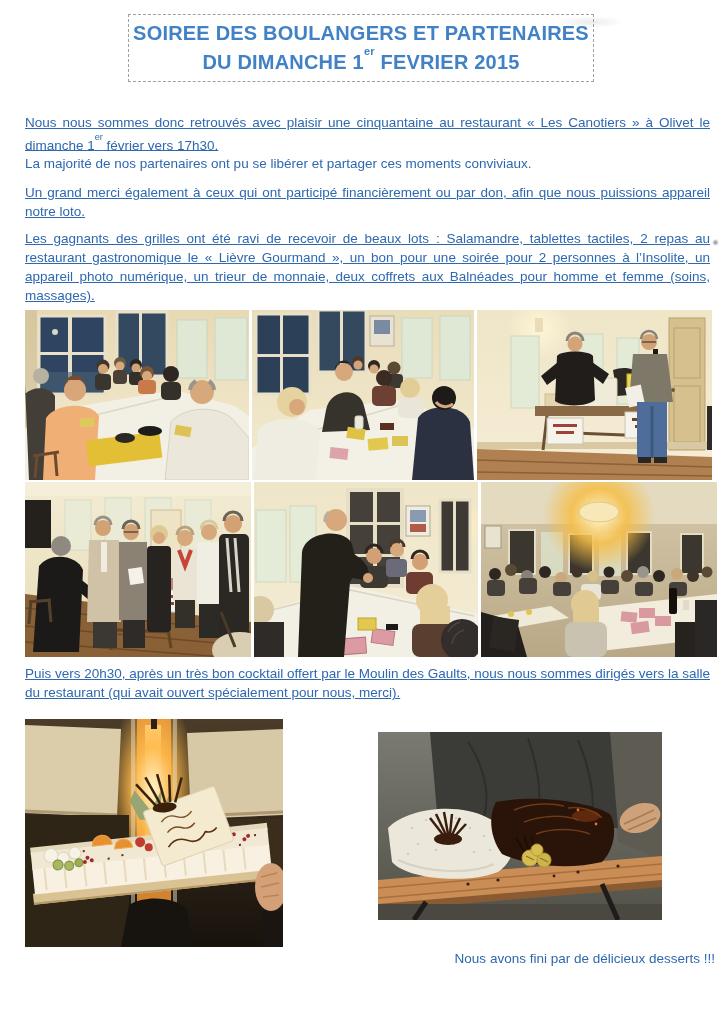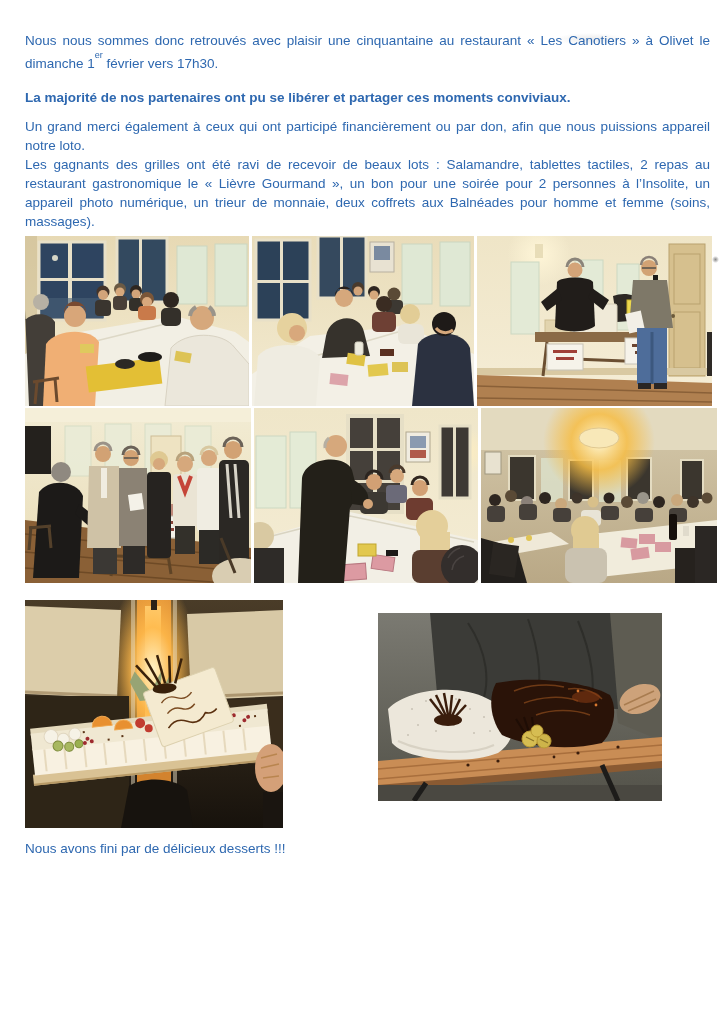--- a/index.html
+++ b/index.html
@@ -11,40 +11,44 @@
           radial-gradient(closest-side, rgba(40,40,40,.55), rgba(40,40,40,0));
         background-repeat:no-repeat;
         background-size:70px 12px,7px 7px;
         background-position:555px 2px,712px 225px;}
   .title-box{width:464px;margin:14px auto 0;border:1.5px dashed #97a2ae;
              padding:6px 0 7px;text-align:center;}
   .title-line{color:#4181c5;font-size:20px;line-height:24px;font-weight:bold;letter-spacing:.2px;}
   .title-line sup{font-size:11px;position:relative;top:-6px;font-weight:bold;}
   .content{padding:0 12px 0 25px;}
   p{margin:0;color:#2e68b0;font-size:13.5px;line-height:19px;}
-  p.just{text-align:justify;}
+  p.just{text-align:justify;text-decoration:underline;}
   sup.sm{font-size:9px;position:relative;top:-4px;}
-  .mt-intro{margin-top:31px;} .mt-thanks{margin-top:15px;font-weight:bold;} .mt-merci{margin-top:10px;}
-  .mt-lots{} .mt-cocktail{margin-top:7px;}
+  .mt-intro{margin-top:31px;} .mt-thanks{} .mt-merci{margin-top:10px;}
+  .mt-lots{margin-top:8px;} .mt-cocktail{margin-top:7px;}
   .photo-row{display:flex;gap:3px;width:692px;}
   .photo-row.r1{margin-top:5px;} .photo-row.r2{margin-top:2px;}
   .ph{position:relative;overflow:hidden;background:#e9dfbe;flex:none;}
   .ph svg{display:block;width:100%;height:100%;}
   .pA{width:224px;height:170px;} .pB{width:222px;height:170px;} .pC{width:235px;height:170px;}
   .pD{width:226px;height:175px;} .pE{width:224px;height:175px;} .pF{width:236px;height:175px;}
   .bottom-photos{position:relative;height:234px;margin-top:13px;}
   .pG{position:absolute;left:0;top:4px;width:258px;height:228px;}
   .pH{position:absolute;left:353px;top:17px;width:284px;height:188px;}
-  .closing{margin-top:9px;width:690px;text-align:left;color:#2e68b0;font-size:13.5px;}
+  .closing{width:690px;text-align:right;color:#2e68b0;font-size:13.5px;}
 </style>
 </head>
 <body>
 
 <div class="page">
 
+  <div class="title-box">
+    <div class="title-line">SOIREE DES BOULANGERS ET PARTENAIRES</div>
+    <div class="title-line"><span>DU DIMANCHE 1</span><sup>er</sup><span> FEVRIER 2015</span></div>
+  </div>
 
   <div class="content">
 
     <p class="just mt-intro"><span>Nous nous sommes donc retrouvés avec plaisir une cinquantaine au restaurant « Les Canotiers » à Olivet le dimanche 1</span><sup class="sm">er</sup><span> février vers 17h30.</span></p>
 
     <p class="mt-thanks"><span>La majorité de nos partenaires ont pu se libérer et partager ces moments conviviaux.</span><br></p>
 
     <p class="just mt-merci">Un grand merci également à ceux qui ont participé financièrement ou par don, afin que nous puissions appareil notre loto.</p>
 
     <p class="just mt-lots">Les gagnants des grilles ont été ravi de recevoir de beaux lots : Salamandre, tablettes tactiles, 2 repas au restaurant gastronomique le « Lièvre Gourmand », un bon pour une soirée pour 2 personnes à l’Insolite, un appareil photo numérique, un trieur de monnaie, deux coffrets aux Balnéades pour homme et femme (soins, massages).</p>
@@ -448,20 +452,21 @@
               <rect x="84" y="140" width="42" height="35" rx="8" fill="#cac2b0"></rect>
             </g>
           <polygon points="0,130 36,140 46,175 0,175" fill="#221f1c"></polygon>
           <rect x="10" y="136" width="26" height="32" fill="#2a2622" transform="rotate(8 23 152)"></rect>
           <rect x="214" y="118" width="22" height="57" fill="#2b2724"></rect>
           <rect x="194" y="140" width="20" height="35" fill="#26221e"></rect>
         </svg>
       </figure>
     </div>
 
+    <p class="just mt-cocktail">Puis vers 20h30, après un très bon cocktail offert par le Moulin des Gaults, nous nous sommes dirigés vers la salle du restaurant (qui avait ouvert spécialement pour nous, merci).</p>
 
     <div class="bottom-photos">
 
       <figure class="ph pG" style="margin:0" role="img" aria-label="Grand gâteau décoré de fruits porté devant une lampe">
         <svg viewBox="0 0 258 228">
           <defs>
             <linearGradient id="gGbg" x1="0" y1="0" x2="0" y2="1">
                 <stop offset="0" stop-color="#4a3c28"></stop>
                 <stop offset="1" stop-color="#17120c"></stop>
               </linearGradient>

